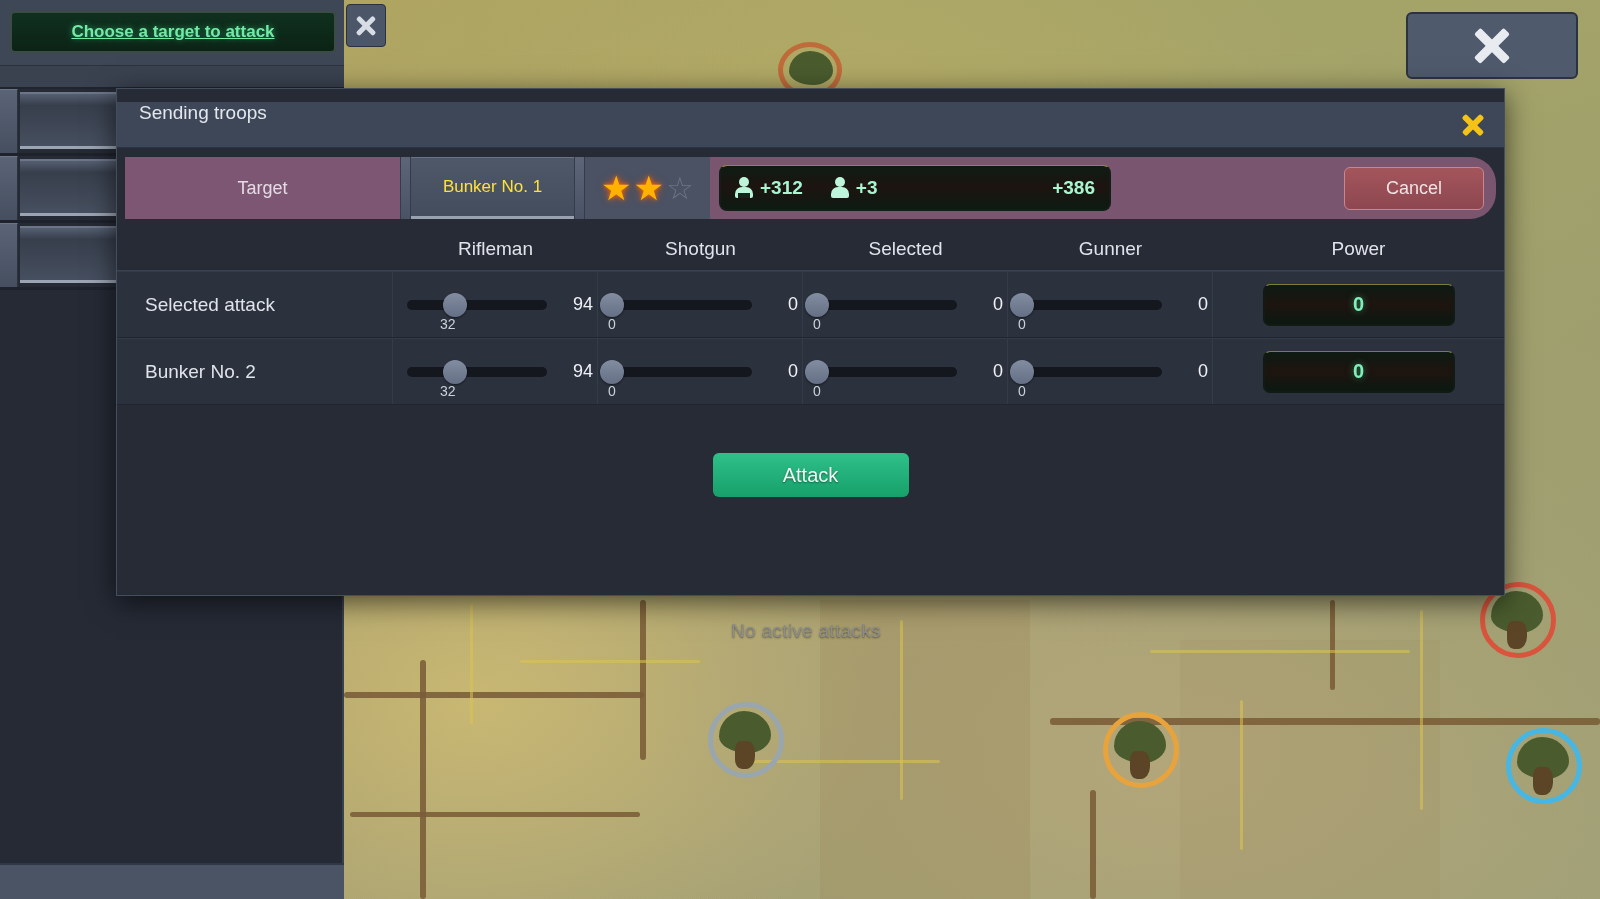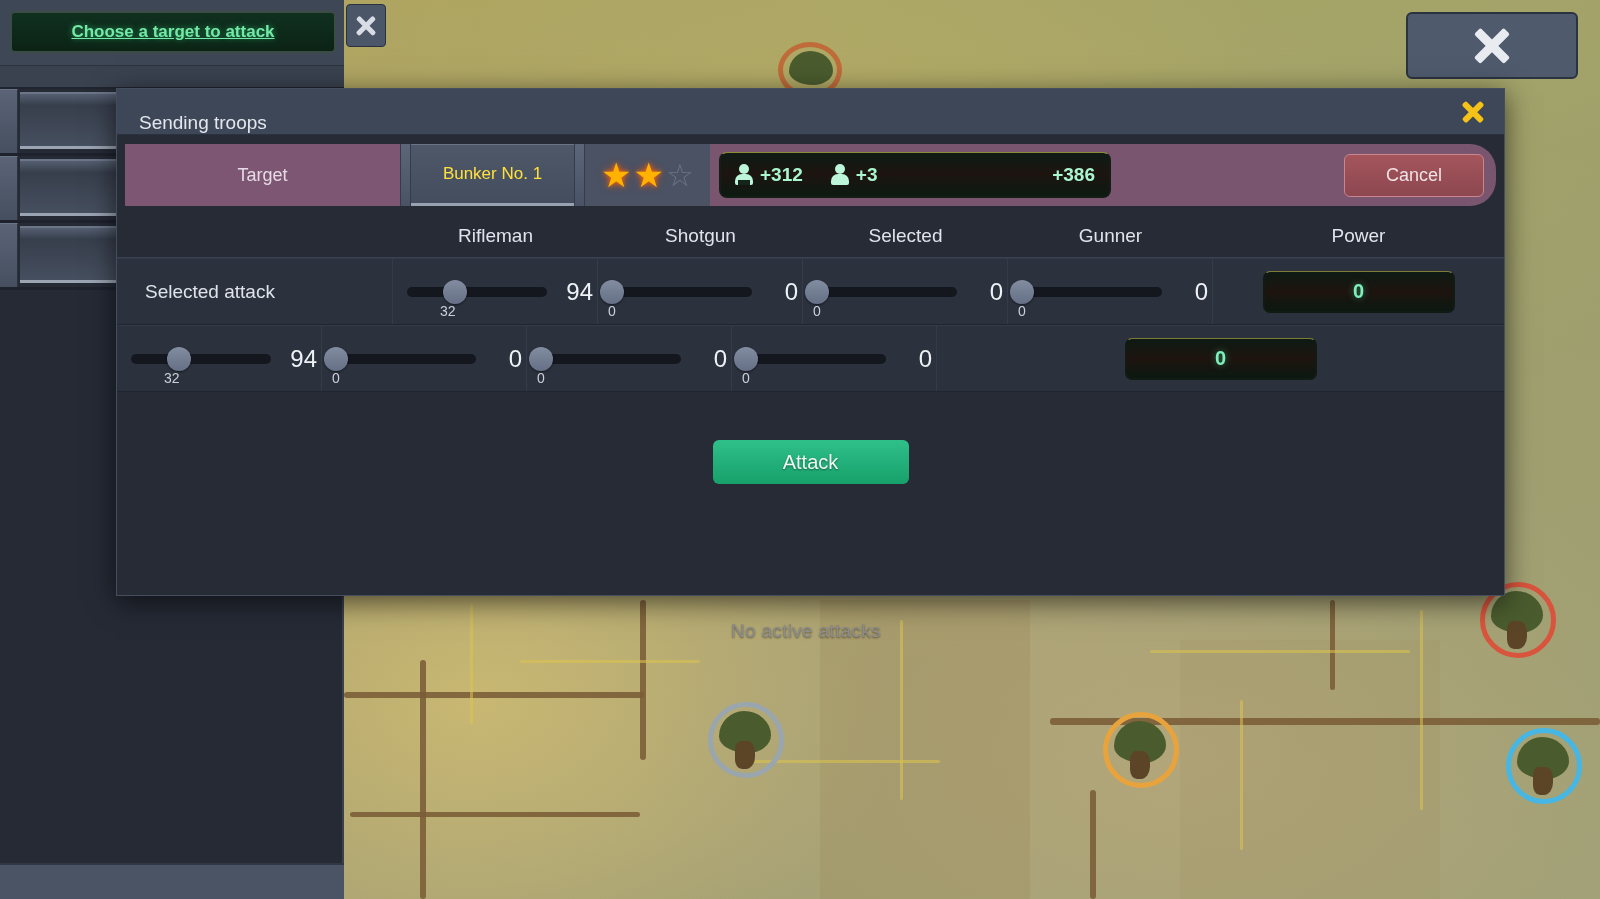--- a/index.html
+++ b/index.html
@@ -207,21 +207,21 @@
     width: 1389px; height: 508px;
     background: #262b36;
     border: 1px solid #454e5e;
     box-shadow: 0 6px 26px rgba(0,0,0,0.6);
   }
   .dlg-title-bar {
     position: relative;
     height: 46px;
     background: #3e4757;
     border-bottom: 1px solid #2a3140;
-    display: flex; align-items: flex-end;
+    display: flex; align-items: flex-start; margin-top: 13px;
   }
   .dlg-title {
     margin-left: 22px;
     color: #e3e7ed;
     font-size: 19px;
   }
   .dlg-close {
     position: absolute; right: 18px; top: 50%;
     transform: translateY(-50%);
     cursor: pointer;
@@ -363,21 +363,21 @@
     background: linear-gradient(180deg, #838da1 0%, #656f85 100%);
     border-radius: 50%;
     box-shadow: 0 1px 2px rgba(0,0,0,0.5);
   }
   .slider-min {
     position: absolute; top: 44px;
     color: #ccd1da; font-size: 14px;
   }
   .slider-val {
     margin-left: 12px;
-    color: #eef1f5; font-size: 24px;
+    color: #eef1f5; font-size: 18px;
     width: 34px; text-align: right;
   }
 
   .power-cell { justify-content: center; }
   .power-box {
     width: 192px; height: 42px;
     background: linear-gradient(180deg, #0d1a13 0%, #1e140f 50%, #0b1811 100%);
     border: 2px solid #121a14;
     border-top: 1px solid #7e7c35;
     border-radius: 7px;
@@ -579,20 +579,21 @@
           </div>
           <div class="slider-val">0</div>
           <div class="slider-min" style="left:10px;">0</div>
         </div>
         <div class="col-power power-cell">
           <div class="power-box">0</div>
         </div>
       </div>
 
       <div class="tbl-row">
+        <div class="col-name row-label">Bunker No. 2</div>
         <div class="col-unit slider-cell">
           <div class="slider">
             <div class="knob" style="left:34%;"></div>
           </div>
           <div class="slider-val">94</div>
           <div class="slider-min" style="left:47px;">32</div>
         </div>
         <div class="col-unit slider-cell">
           <div class="slider">
             <div class="knob" style="left:0%;"></div>

